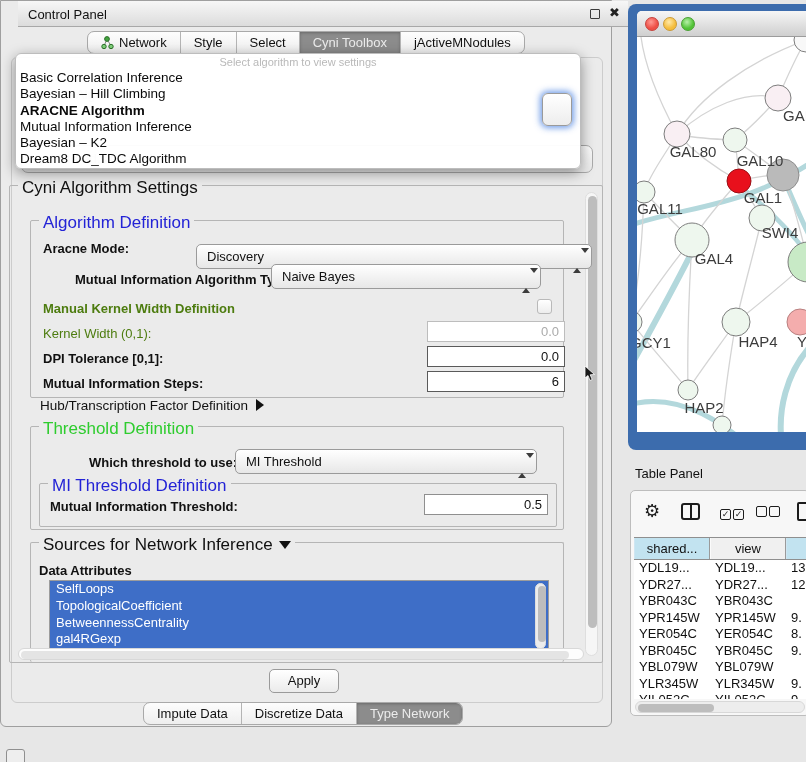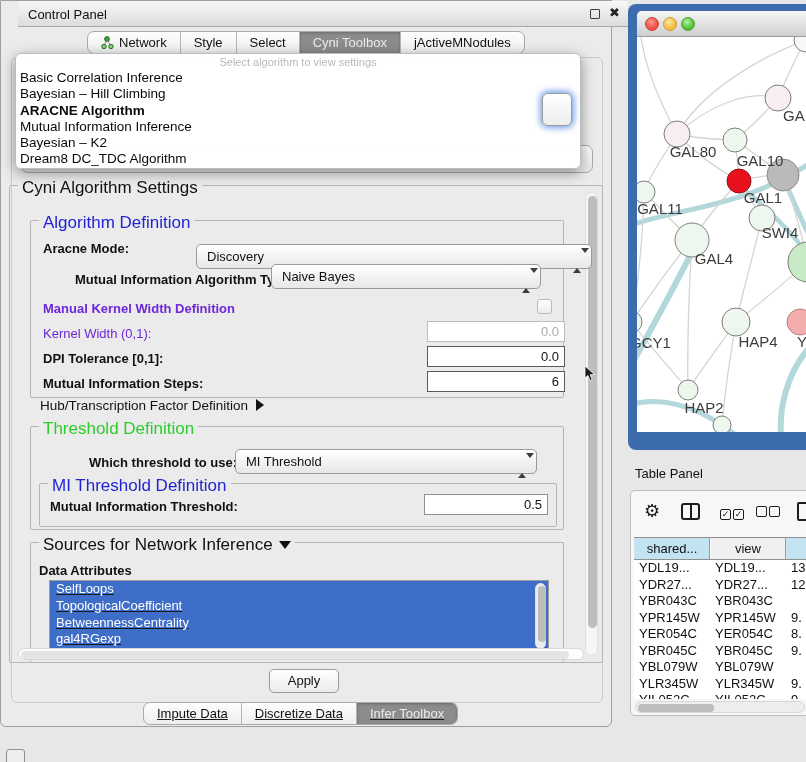--- a/index.html
+++ b/index.html
@@ -62,21 +62,21 @@
   .popup-item.bold { font-weight:bold; }
 
   
   .group { border:1px solid #b5b5b5; border-radius:2px; }
   .group-label { position:absolute; top:-8px; left:8px; background:#ebebeb; padding:0 4px; font-size:17px; white-space:nowrap; }
   .lbl-black { color:#111; }
   .lbl-blue  { color:#2323d6; }
   .lbl-green { color:#2ecc2e; }
 
   .field-label { font-size:13px; font-weight:bold; color:#111; white-space:nowrap; }
-  .field-label.dis { color:#6d28d9; }
+  .field-label.dis { color:#4d7c0f; }
 
   .combo {
     background:linear-gradient(#ffffff,#e7e7e7);
     border:1px solid #9a9a9a; border-radius:5px;
     height:25px; line-height:23px; padding-left:10px; font-size:13px; color:#111;
   }
   .combo .arrows { position:absolute; right:9px; top:4px; width:9px; }
   .tri-up, .tri-dn { width:0; height:0; border-left:4px solid transparent; border-right:4px solid transparent; margin:1.5px auto; }
   .tri-up { border-bottom:5px solid #3c3c3c; }
   .tri-dn { border-top:5px solid #3c3c3c; }
@@ -88,21 +88,21 @@
   .tfield.dis { border:1px solid #bdbdbd; color:#ababab; }
   .tfield.soft { border:1px solid #8f8f8f;padding-left:8px; }
 
   .checkbox { width:15px; height:15px; border:1px solid #b9b9b9; border-radius:3px; background:linear-gradient(#ffffff,#ededed); }
 
   .vscroll { background:#f6f6f6; border:1px solid #dedede; border-radius:7px; }
   .vthumb { position:absolute; left:1.5px; width:9px; background:#bdbdbd; border-radius:5px; }
   .hscroll { background:#fdfdfd; border:1px solid #d8d8d8; border-radius:7px; }
   .hthumb { position:absolute; top:1.5px; height:8px; background:#cfcfcf; border-radius:5px; }
 
-  .attr-list { background:#fff; border:1px solid #9c9c9c;text-decoration:underline; }
+  .attr-list { background:#fff; border:1px solid #9c9c9c; }
   .attr-item { height:16.8px; line-height:16.8px; padding-left:6px; font-size:13px; background:#3e6ec7; color:#fff; }
 
   .btn {
     background:linear-gradient(#ffffff,#ebebeb);
     border:1px solid #9a9a9a; border-radius:5px;
     font-size:13px; color:#111; text-align:center; line-height:22px;
   }
 
   .disclose-right { display:inline-block; width:0; height:0; border-top:6px solid transparent; border-bottom:6px solid transparent; border-left:8px solid #111; vertical-align:-1px; margin-left:8px; }
   .disclose-down { display:inline-block; width:0; height:0; border-left:6px solid transparent; border-right:6px solid transparent; border-top:8px solid #111; vertical-align:1px; margin-left:6px; }
@@ -264,29 +264,29 @@
       </div>
     </div>
 
     <div class="abs hscroll" style="left:8px; top:462px; width:566px; height:12px;">
       <div class="hthumb" style="left:2px; width:548px; background:#e4e4e4;"></div>
     </div>
   </div>
 
   <div class="abs btn" style="left:268px; top:668px; width:70px; height:24px;"><span>Apply</span></div>
 
-  <div class="abs seg" style="left:142px; top:701px;text-decoration:underline;">
+  <div class="abs seg" style="left:142px; top:701px;">
     <div class="seg-item">
         <span>Impute Data</span>
       </div>
     <div class="seg-item">
         <span>Discretize Data</span>
       </div>
     <div class="seg-item sel">
-        <span>Infer Toolbox</span>
+        <span>Type Network</span>
       </div>
   </div>
 </div>
 
 <svg class="abs" style="left:584px; top:366px; z-index:90;" width="12" height="16" viewBox="0 0 12 16">
   <polygon points="1,0 1,12 4,9.5 6,14.5 8.2,13.5 6.2,8.8 10.5,8.5" fill="#1a1a1a" stroke="#ffffff" stroke-width="0.8"></polygon>
 </svg>
 
 <div class="abs netpanel">
   <div class="abs netwin">

